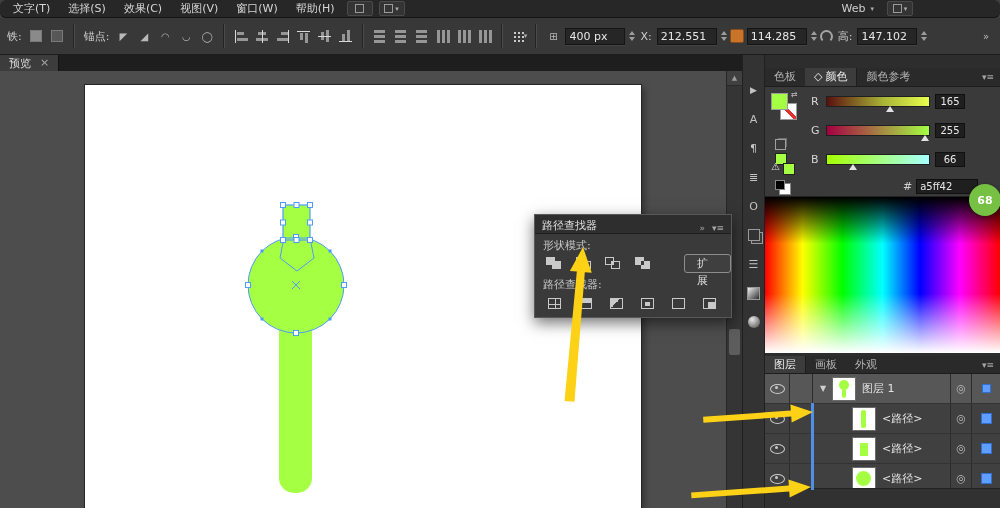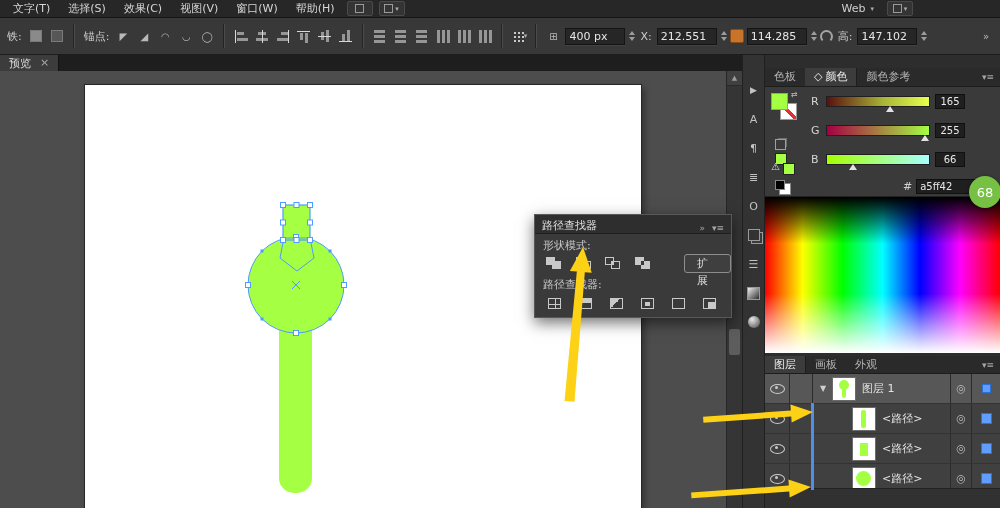--- a/index.html
+++ b/index.html
@@ -1,20 +1,20 @@
 <!DOCTYPE html>
 <html><head>
 <meta charset="utf-8">
 <style>
   html,body{margin:0;padding:0;background:#222;}
   #app{position:relative;width:1000px;height:508px;overflow:hidden;background:#3f3f3f;
        font-family:"DejaVu Sans","Liberation Sans",sans-serif;font-size:11px;color:#d0d0d0;}
   
   .menubar{position:absolute;left:0;top:0;width:1000px;height:18px;background:#272727;
-           border-bottom:1px solid #141414;display:flex;align-items:center;padding:0 4px;box-sizing:border-box;}
+           border-bottom:1px solid #141414;display:flex;align-items:center;padding:0 4px;box-sizing:border-box;border-radius:6px;}
   .menu-item{padding:0 9px;line-height:18px;color:#d6d6d6;cursor:default;}
   .mb-ico{width:24px;height:13px;border:1px solid #4a4a4a;background:#343434;border-radius:2px;
           display:flex;align-items:center;justify-content:center;gap:2px;margin:0 3px;color:#b5b5b5;font-size:8px;}
   .mb-ico .bx{width:7px;height:7px;border:1px solid #9a9a9a;}
   .mb-right{margin-left:auto;display:flex;align-items:center;gap:10px;padding-right:80px;}
   .workspace{display:flex;align-items:center;gap:5px;color:#cfcfcf;}
   .caret{font-size:7px;color:#aaa;}
   
   .controlbar{position:absolute;left:0;top:18px;width:1000px;height:37px;background:#383838;
               border-bottom:1px solid #1c1c1c;display:flex;align-items:center;gap:3px;padding:0 5px;box-sizing:border-box;}
@@ -150,22 +150,22 @@
   .dotshape{position:absolute;left:3px;top:3px;width:15px;height:15px;border-radius:50%;background:#a5ff42;}
   .lname{flex:1;color:#e4e4e4;white-space:nowrap;overflow:hidden;}
   .c-target{width:20px;align-self:stretch;border-left:1px solid #2c2c2c;display:flex;align-items:center;
             justify-content:center;color:#bdbdbd;font-size:11px;}
   .c-sel{width:28px;align-self:stretch;border-left:1px solid #2c2c2c;display:flex;align-items:center;justify-content:center;}
   .selbox{width:9px;height:9px;background:#5f9dff;border:1px solid #2f6fd0;}
   .selbox.small{width:7px;height:7px;}
   .bluebar{position:absolute;left:46px;top:29px;width:3px;height:87px;background:#4f8fe8;z-index:2;}
   .lfooter{position:absolute;left:0;bottom:0;width:235px;height:19px;background:#313131;border-top:1px solid #222;}
   
-  .badge{position:absolute;left:969px;top:176px;width:32px;height:32px;border-radius:50%;background:#76c043;
-         color:#fff;display:flex;align-items:center;justify-content:center;font-size:13px;font-weight:normal;
+  .badge{position:absolute;left:969px;top:184px;width:32px;height:32px;border-radius:50%;background:#76c043;
+         color:#fff;display:flex;align-items:center;justify-content:center;font-size:11px;font-weight:bold;
          box-shadow:0 1px 4px rgba(0,0,0,.4);z-index:45;}
   .overlay{position:absolute;left:0;top:0;width:1000px;height:508px;z-index:60;pointer-events:none;}
 </style>
 </head>
 <body>
 
 <div id="app">
 
   <div class="menubar">
     <span class="menu-item">文字(T)</span>

